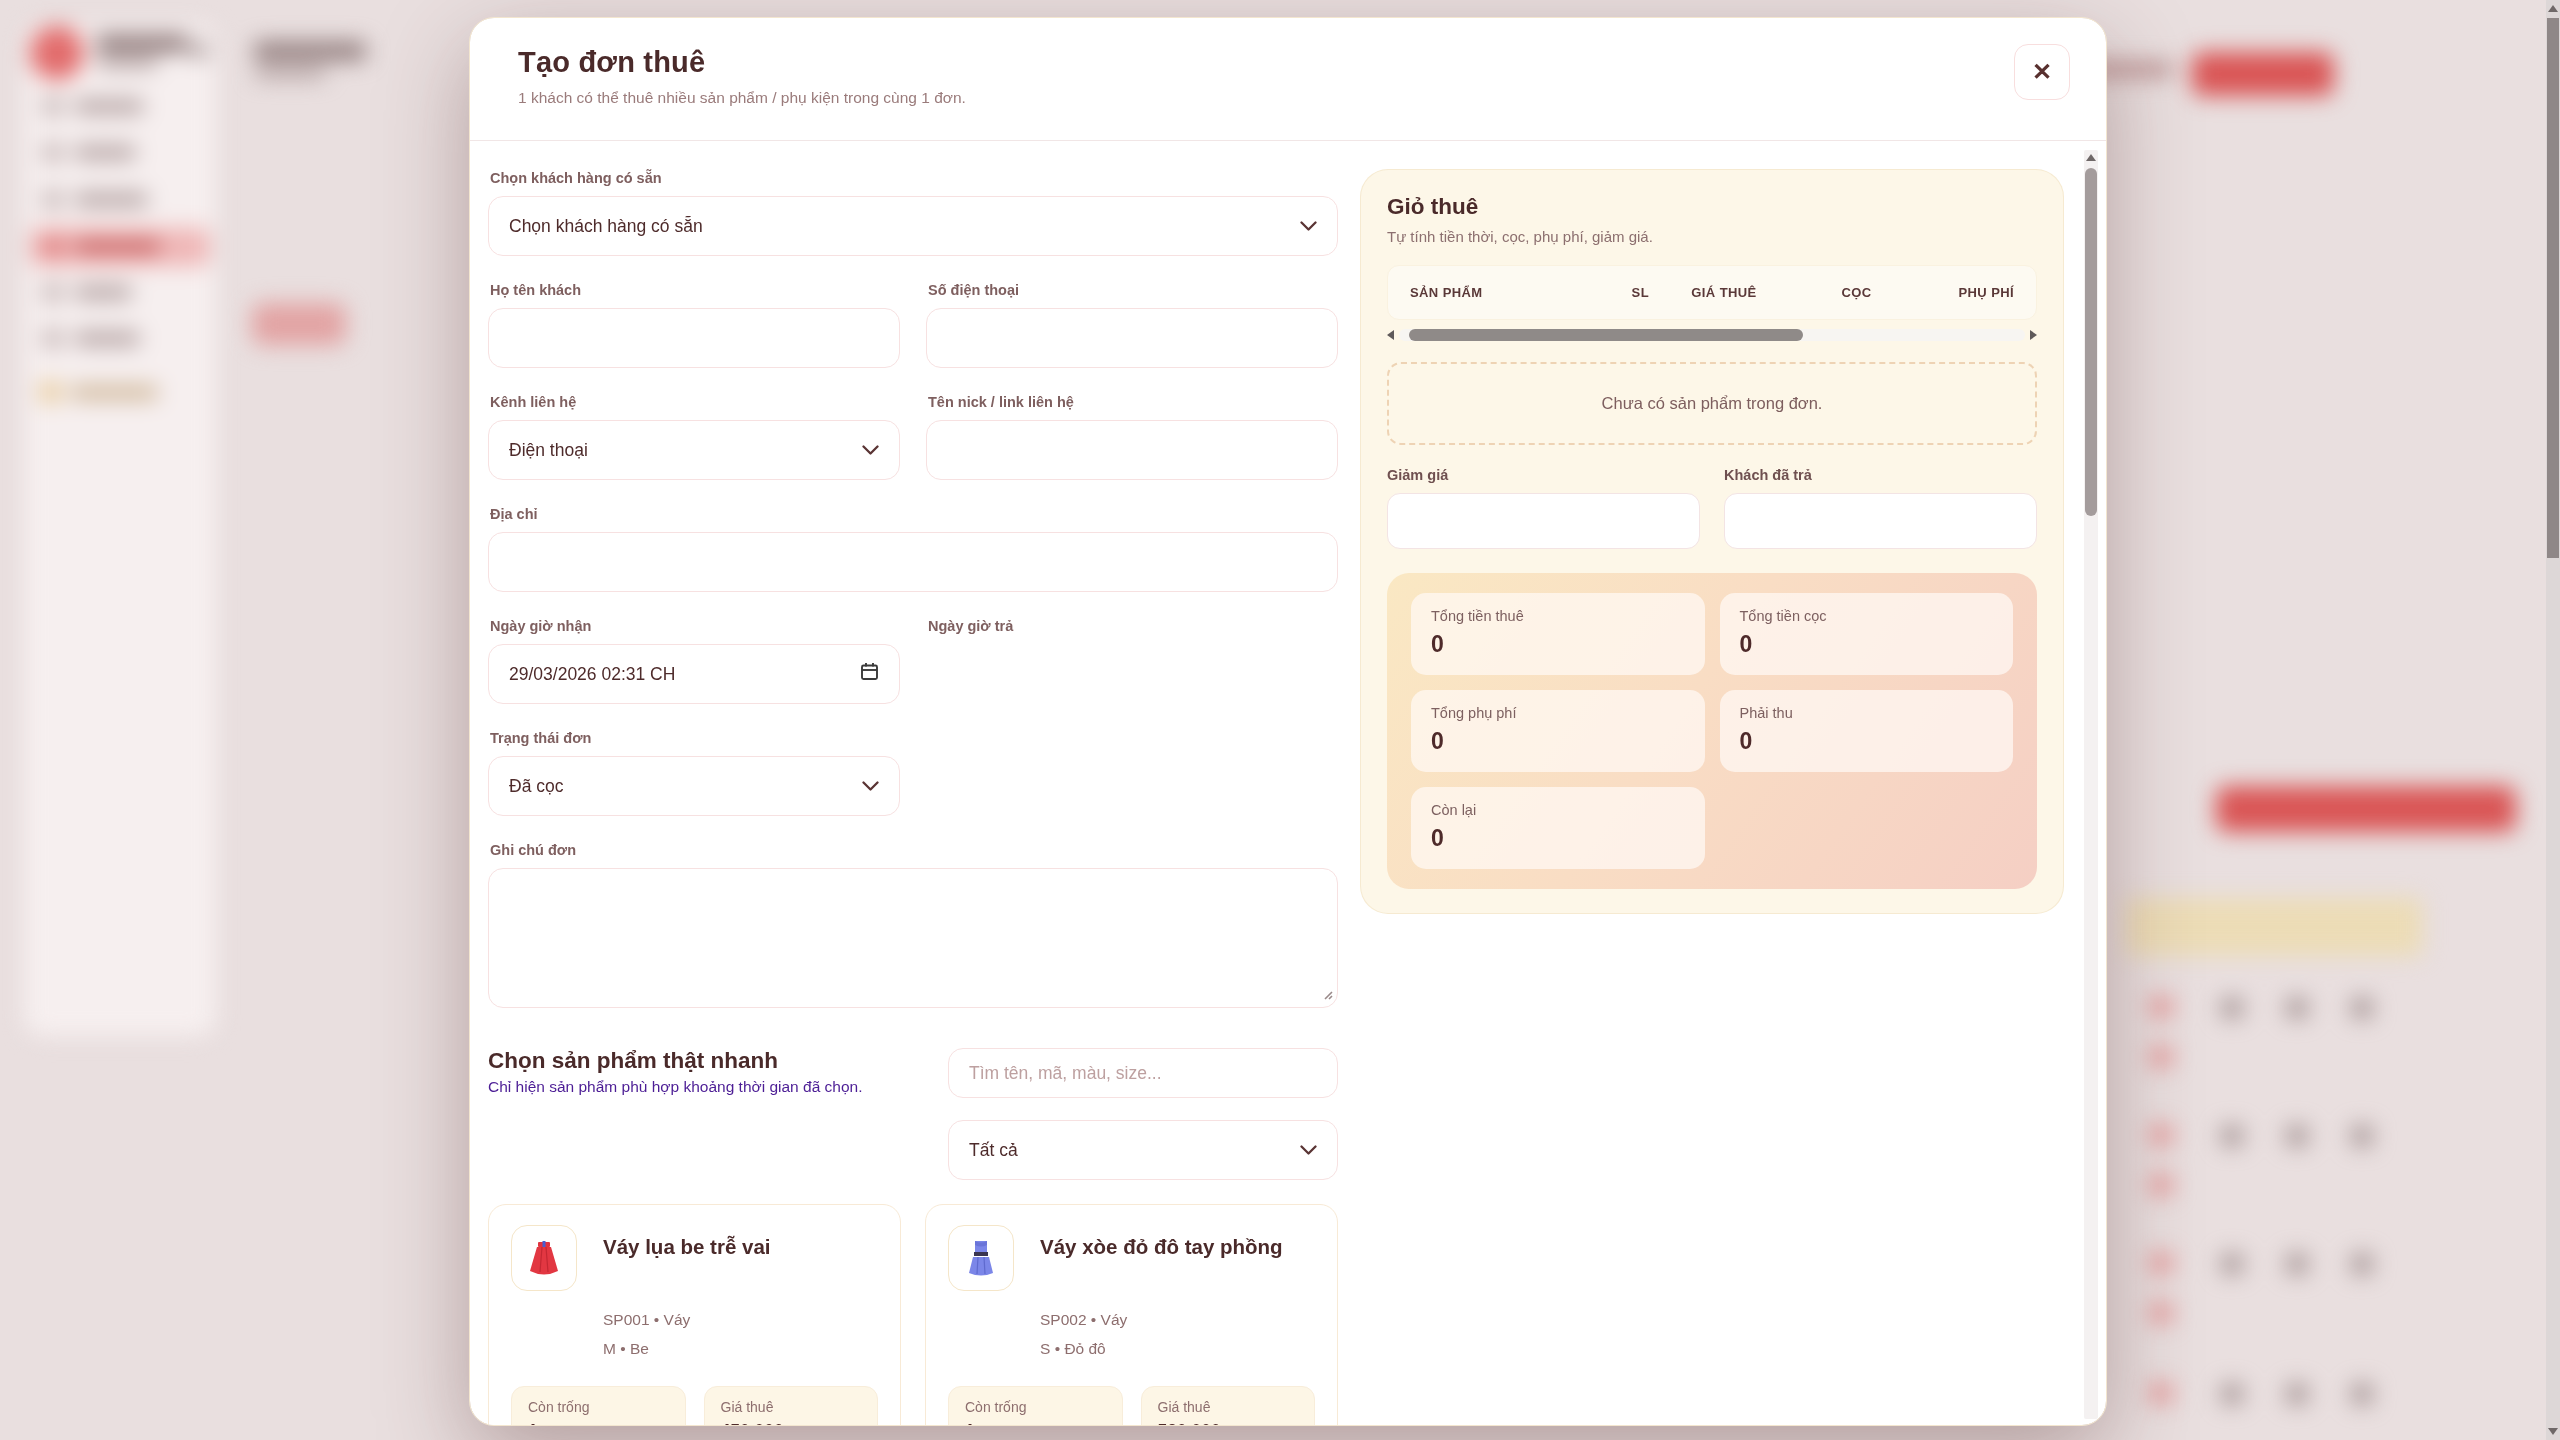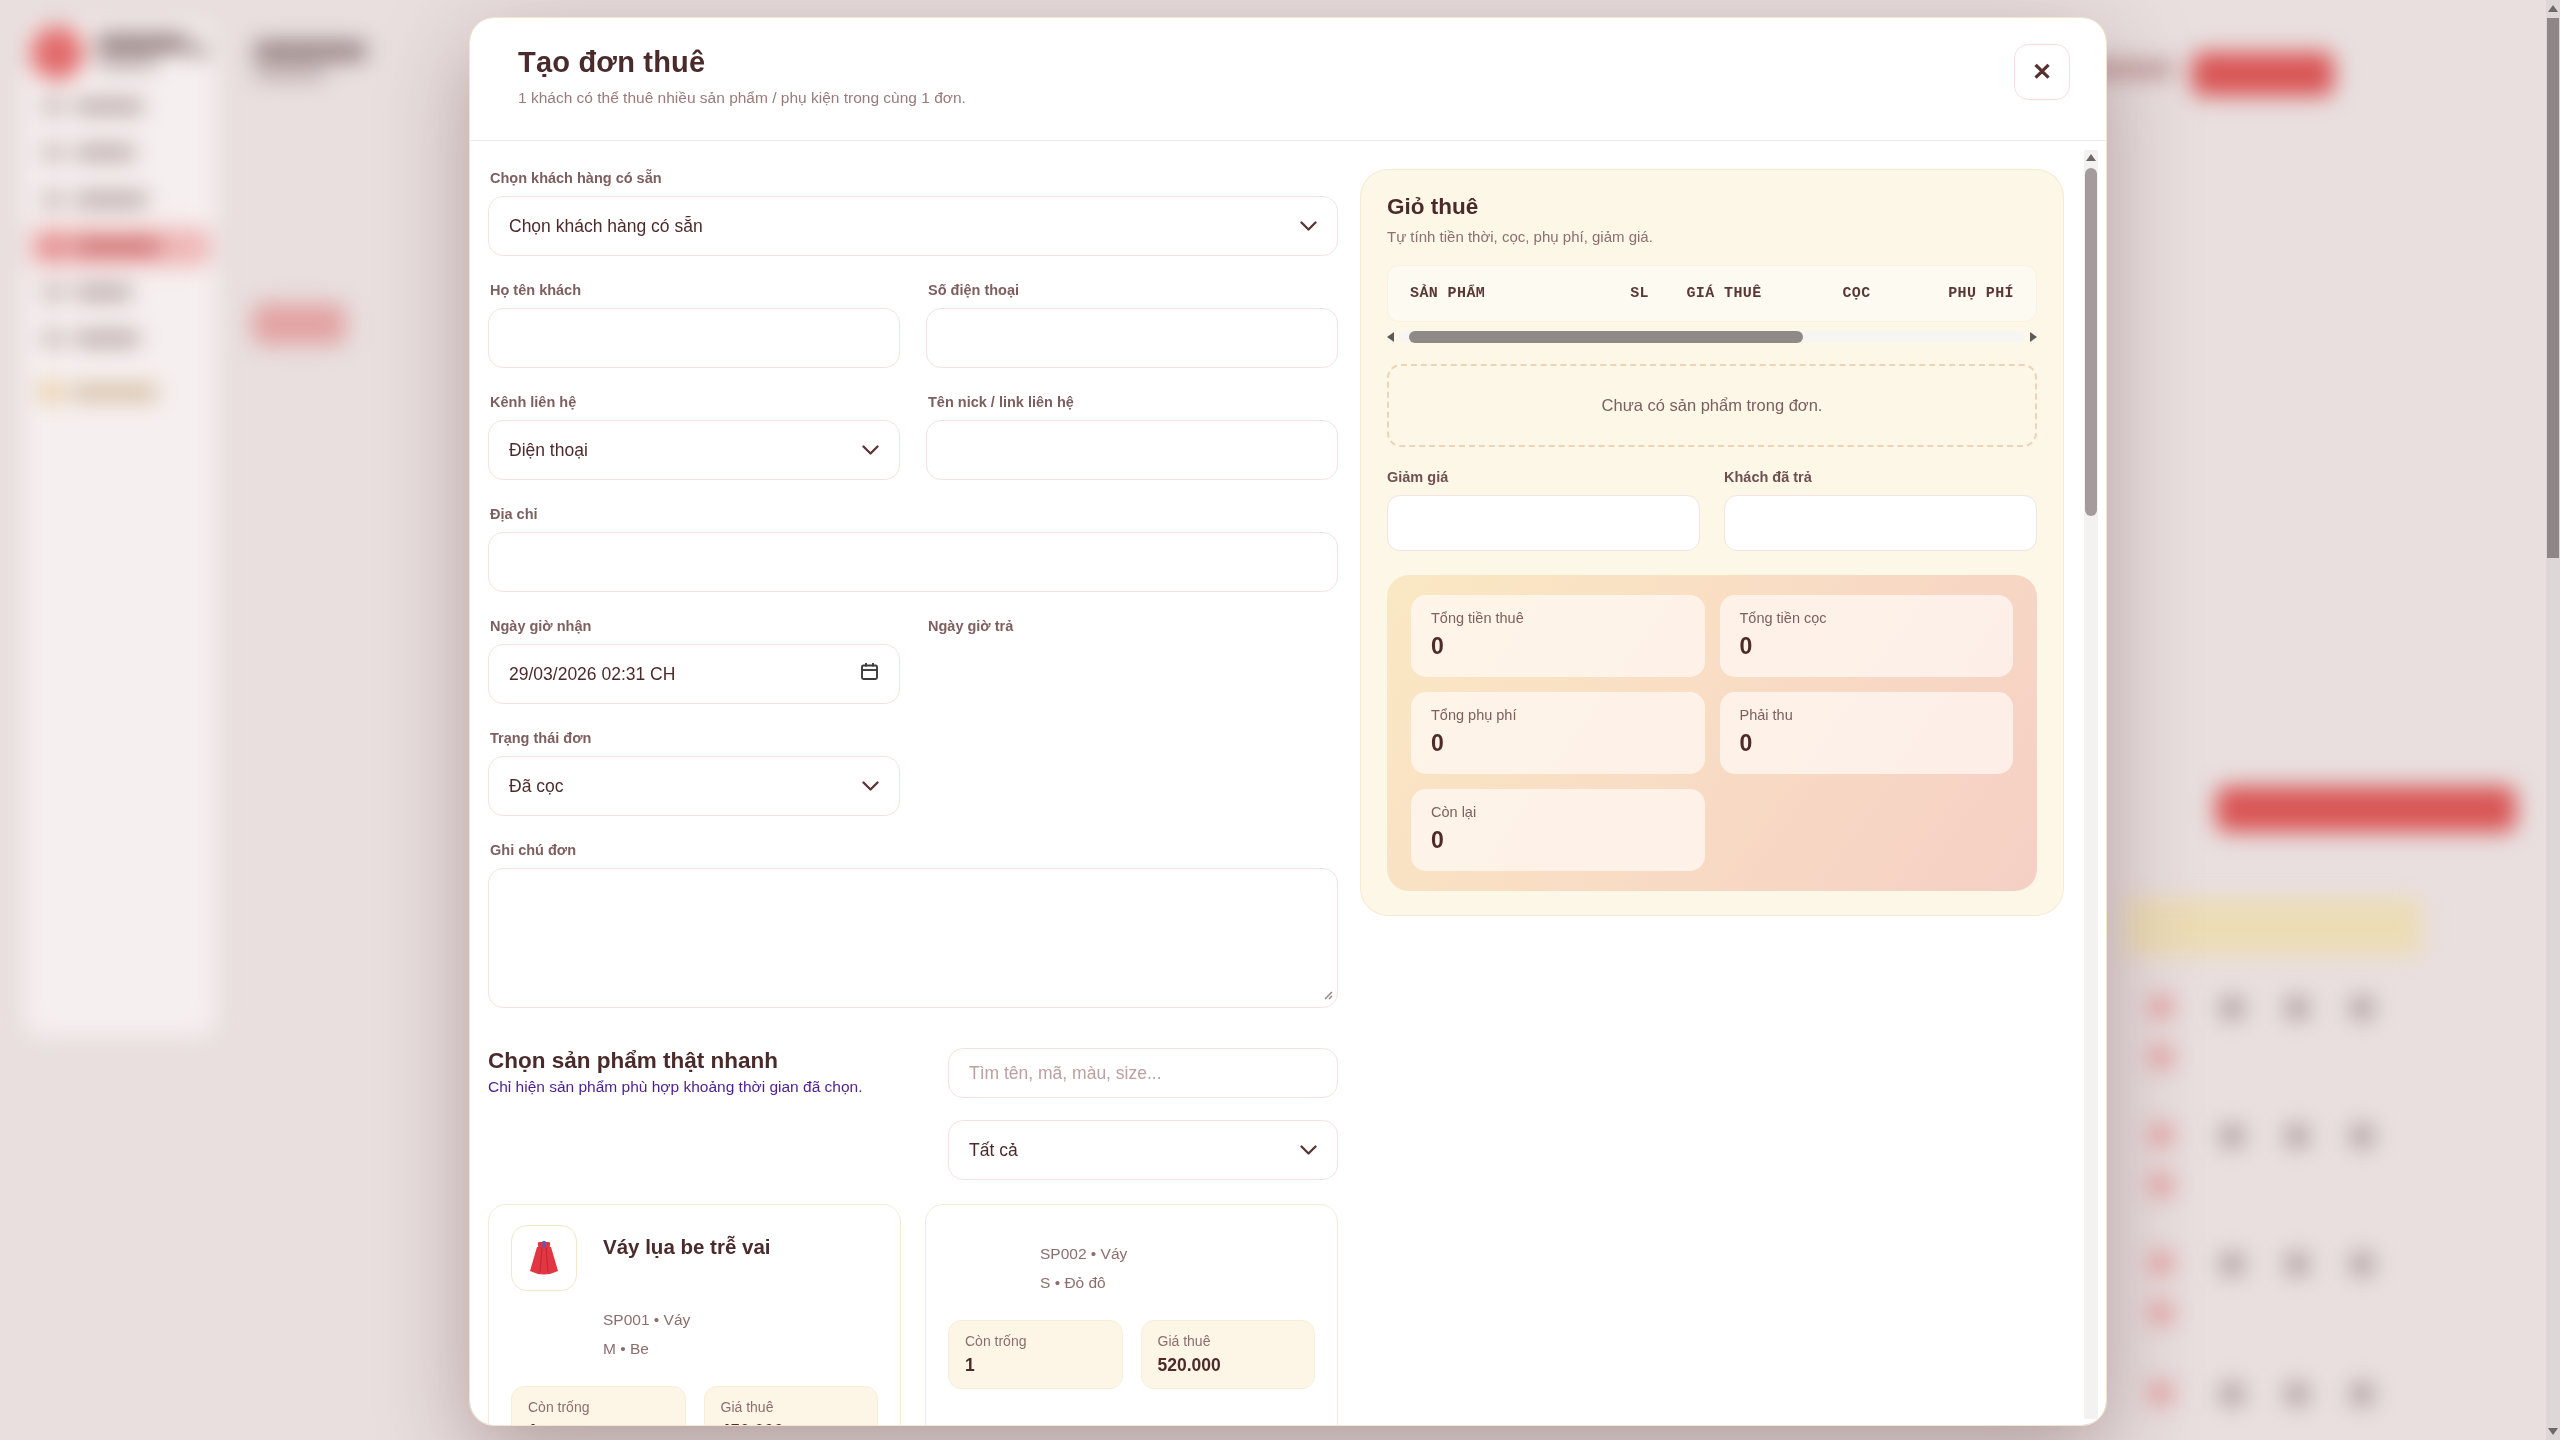--- a/index.html
+++ b/index.html
@@ -89,21 +89,21 @@
   .stat-label { font-size:14px; color:#8d6e6e; }
   .stat-value { font-size:17.5px; font-weight:700; color:#4e2a2a; margin-top:6px; }
 
   
   .cart { position:absolute; left:890px; top:27px; width:704px;
     background:#fdf7e8; border:1px solid rgba(240,224,190,.55); border-radius:28px; padding:24px 26px; }
   .cart-title { font-size:22.5px; font-weight:700; color:#4a2a2a; }
   .cart-sub { margin-top:8px; font-size:15px; color:#8c6f6f; }
   .cart-thead { margin-top:20px; background:#fdfaf2; border:1px solid #faf2e0;
     border-radius:12px; padding:19px 22px; display:flex; align-items:center; }
-  .th { font-size:15px; font-weight:700; color:#5a3838; letter-spacing:.4px; white-space:nowrap;font-family:Liberation Mono, monospace; }
+  .th { font-size:13px; font-weight:700; color:#5a3838; letter-spacing:.4px; white-space:nowrap; }
   .th-sp { flex:1.55; } .th-sl { width:55px;text-align:right; } .th-gt { width:150px; text-align:center; }
   .th-coc { width:115px; text-align:center; } .th-pp { width:100px; text-align:right; }
   .hscroll { margin-top:8px; display:flex; align-items:center; gap:5px; height:14px; }
   .h-tri-l { width:0; height:0; border-top:5px solid transparent; border-bottom:5px solid transparent; border-right:7px solid #5f5a5a; }
   .h-tri-r { width:0; height:0; border-top:5px solid transparent; border-bottom:5px solid transparent; border-left:7px solid #5f5a5a; }
   .h-track { flex:1; height:12px; background:#f7f5f2; border-radius:7px; position:relative; }
   .h-thumb { position:absolute; left:10px; top:0; height:12px; width:63%; background:#8f8a88; border-radius:7px; }
   .cart-empty { margin-top:20px; border:2px dashed #eed3b4; border-radius:14px;
     padding:30px 10px; text-align:center; font-size:16.5px; color:#7d5e5e; }
   .cart-fields { margin-top:22px; display:grid; grid-template-columns:1fr 1fr; gap:24px; }
@@ -316,20 +316,32 @@
             </div>
             <div class="stat-box">
               <div class="stat-label">Giá thuê</div>
               <div class="stat-value">450.000</div>
             </div>
           </div>
 
         </div>
 
         <div class="card">
+          <div class="card-head">
+            <div class="img-box">
+              <svg width="44" height="44" viewBox="0 0 44 44">
+                <path d="M16 5 h12 v11 h-12 z" fill="#7b86e8"></path>
+                <path d="M16 5 q6 3 12 0 v4 q-6 3 -12 0 z" fill="#6a74d8"></path>
+                <rect x="15" y="16" width="14" height="4" fill="#3a3550"></rect>
+                <path d="M14 21 h16 l4 16 q-12 5 -24 0 z" fill="#7b86e8"></path>
+                <path d="M19 21 l-1 17 M25 21 l1 17" stroke="#5f6ace" stroke-width="1.2" fill="none"></path>
+              </svg>
+            </div>
+            <div class="card-title">Váy xòe đỏ đô tay phồng</div>
+          </div>
           <div class="card-meta">
             <div>SP002 • Váy</div>
             <div>S • Đỏ đô</div>
           </div>
           <div class="stat-grid">
             <div class="stat-box">
               <div class="stat-label">Còn trống</div>
               <div class="stat-value">1</div>
             </div>
             <div class="stat-box">

